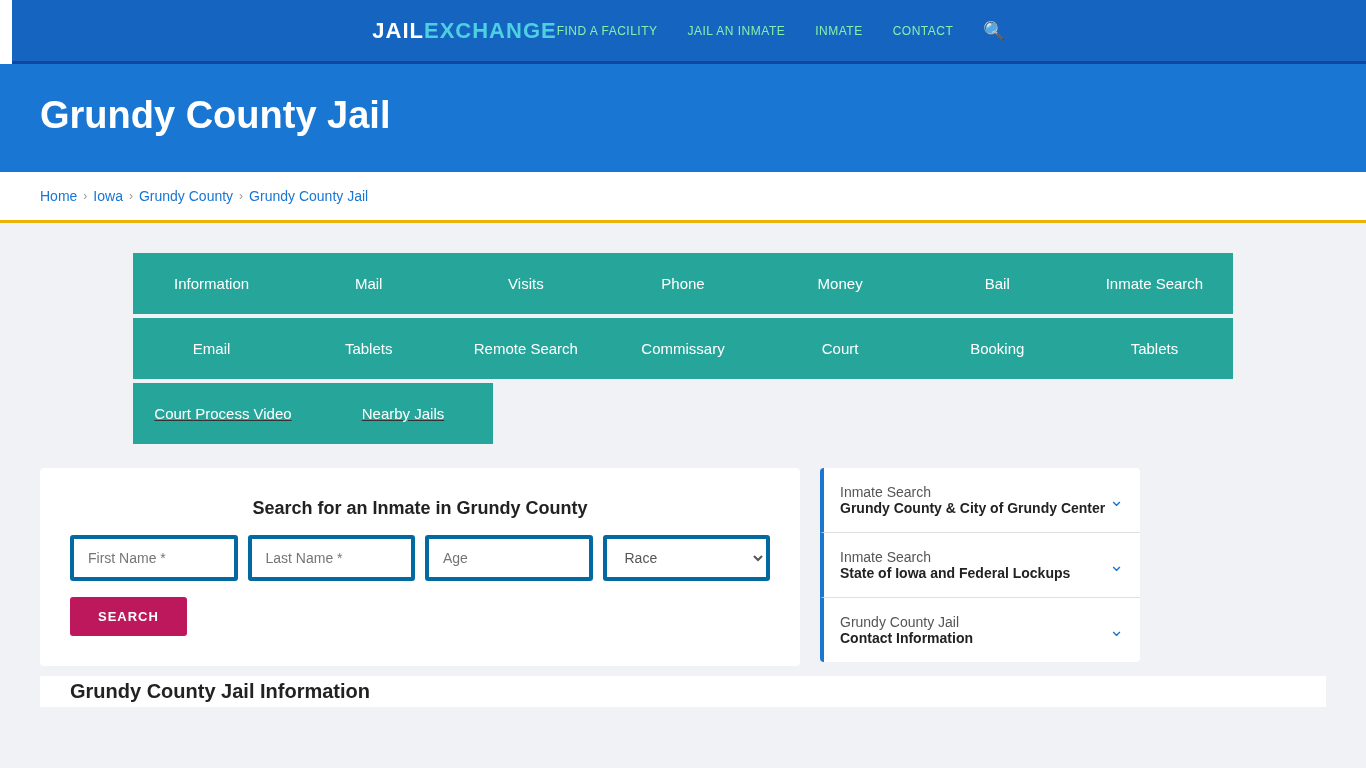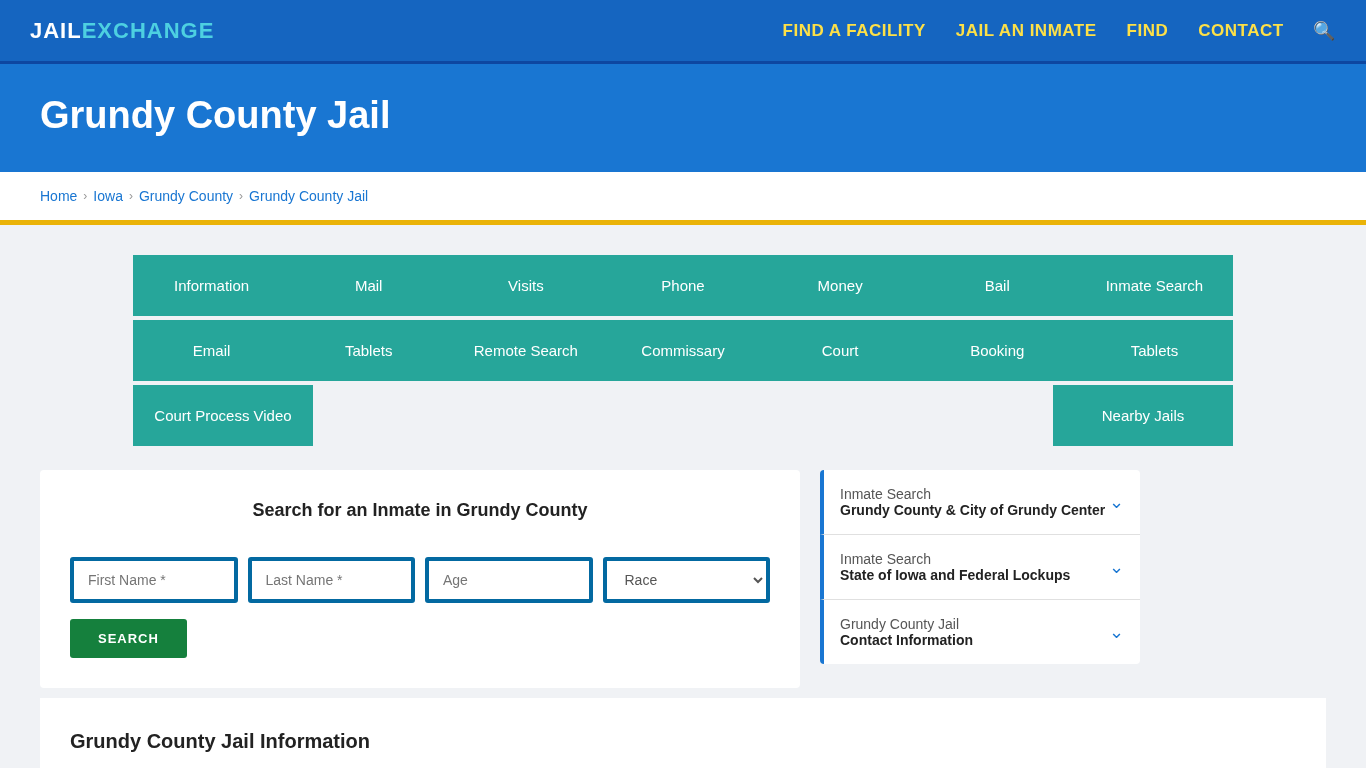--- a/index.html
+++ b/index.html
@@ -3,24 +3,25 @@
   <meta charset="utf-8">
   <style>
     * { margin: 0; padding: 0; box-sizing: border-box; }
     body { font-family: Arial, sans-serif; background: #fff; color: #333; font-size: 14px; }
 
     
     .navbar {
       background: #1565c0;
       display: flex;
       align-items: center;
-      justify-content: space-between;
+      justify-content: center;
       padding: 0 30px;
       height: 64px;
       border-bottom: 3px solid #0d47a1;
+      margin-left: 12px;
     }
     .navbar-brand {
       display: flex;
       align-items: center;
     }
     .brand-jail {
       color: #fff;
       font-size: 22px;
       font-weight: 900;
       letter-spacing: 1px;
@@ -30,24 +31,24 @@
       font-size: 22px;
       font-weight: 900;
       letter-spacing: 1px;
     }
     .navbar-links {
       display: flex;
       align-items: center;
       gap: 30px;
     }
     .navbar-links a {
-      color: #fde047;
+      color: #86efac;
       text-decoration: none;
-      font-size: 17px;
-      font-weight: 700;
+      font-size: 12px;
+      font-weight: 400;
       letter-spacing: 0.5px;
       cursor: pointer;
     }
     .search-icon-btn {
       color: #fff;
       font-size: 18px;
       cursor: pointer;
       background: none;
       border: none;
       padding: 0;
@@ -61,21 +62,21 @@
     .hero h1 {
       color: #fff;
       font-size: 38px;
       font-weight: 700;
     }
 
     
     .breadcrumb {
       padding: 16px 40px;
       background: #fff;
-      border-bottom: 5px solid #eab308;
+      border-bottom: 3px solid #eab308;
       display: flex;
       align-items: center;
       gap: 6px;
       font-size: 14px;
     }
     .breadcrumb a {
       color: #1976d2;
       text-decoration: none;
       cursor: pointer;
     }
@@ -102,21 +103,22 @@
       max-width: 1100px;
       margin: 0 auto 0 auto;
     }
     .btn-grid-row {
       display: flex;
       width: 100%;
       gap: 0;
       margin-bottom: 4px;
     }
     .btn-grid-row.center-row {
-      justify-content: space-between;
+      justify-content: flex-start;
+      text-decoration: underline;
     }
     .grid-btn {
       background: #26a69a;
       color: #fff;
       border: none;
       padding: 22px 10px;
       font-size: 15px;
       font-weight: 500;
       cursor: pointer;
       flex: 1;
@@ -139,21 +141,21 @@
     .search-box {
       background: #fff;
       border-radius: 4px;
       padding: 30px 30px 30px 30px;
       flex: 1;
       min-width: 0;
     }
     .search-box h2 {
       font-size: 18px;
       font-weight: 700;
-      margin-bottom: 36px;
+      margin-bottom: 16px;
       text-align: center;
       color: #222;
     }
     .search-fields {
       display: flex;
       gap: 10px;
       margin-bottom: 16px;
       flex-wrap: wrap;
     }
     .search-fields input, .search-fields select {
@@ -161,21 +163,21 @@
       border-radius: 3px;
       padding: 10px 14px;
       font-size: 14px;
       flex: 1;
       min-width: 100px;
       color: #999;
       background: #fff;
     }
     .search-fields select { color: #555; }
     .search-btn {
-      background: #15803d;
+      background: #be185d;
       color: #fff;
       border: none;
       padding: 12px 28px;
       font-size: 13px;
       font-weight: 700;
       letter-spacing: 1px;
       cursor: pointer;
       border-radius: 3px;
       text-transform: uppercase;
     }
@@ -212,41 +214,41 @@
     }
     .chevron-icon {
       color: #1976d2;
       font-size: 18px;
     }
 
     
     .jail-info-section {
       background: #fff;
       margin-top: 10px;
-      padding: 32px 30px;
+      padding: 4px 30px;
       border-radius: 0;
     }
     .jail-info-section h2 {
       font-size: 20px;
       font-weight: 700;
       color: #222;
     }
   </style>
 </head>
 <body>
 
 <nav class="navbar">
   <div class="navbar-brand">
     <span class="brand-jail">JAIL</span>
     <span class="brand-exchange">EXCHANGE</span>
   </div>
   <div class="navbar-links">
     <a>FIND A FACILITY</a>
     <a>JAIL AN INMATE</a>
-    <a>FIND</a>
+    <a>INMATE</a>
     <a>CONTACT</a>
     <button class="search-icon-btn">🔍</button>
   </div>
 </nav>
 
 <div class="hero">
   <h1>Grundy County Jail</h1>
 </div>
 
 <div class="breadcrumb">

